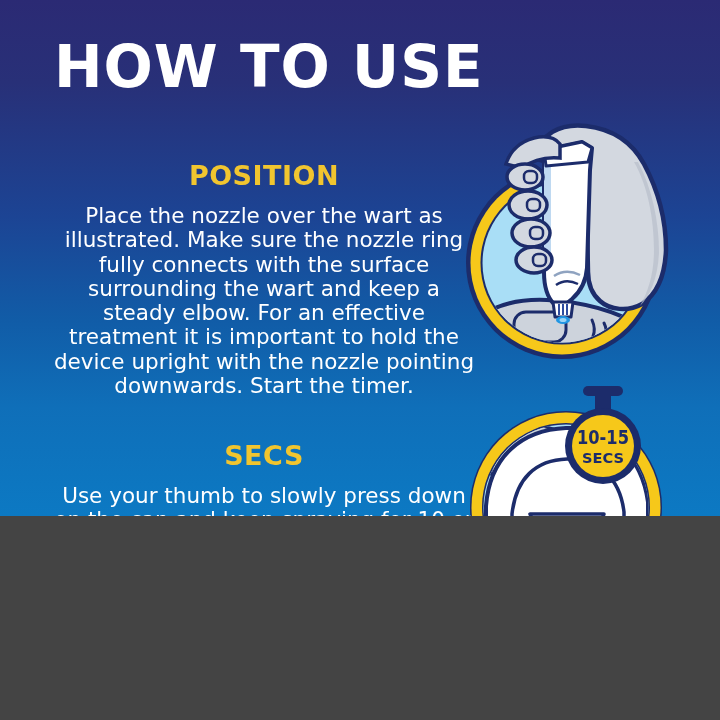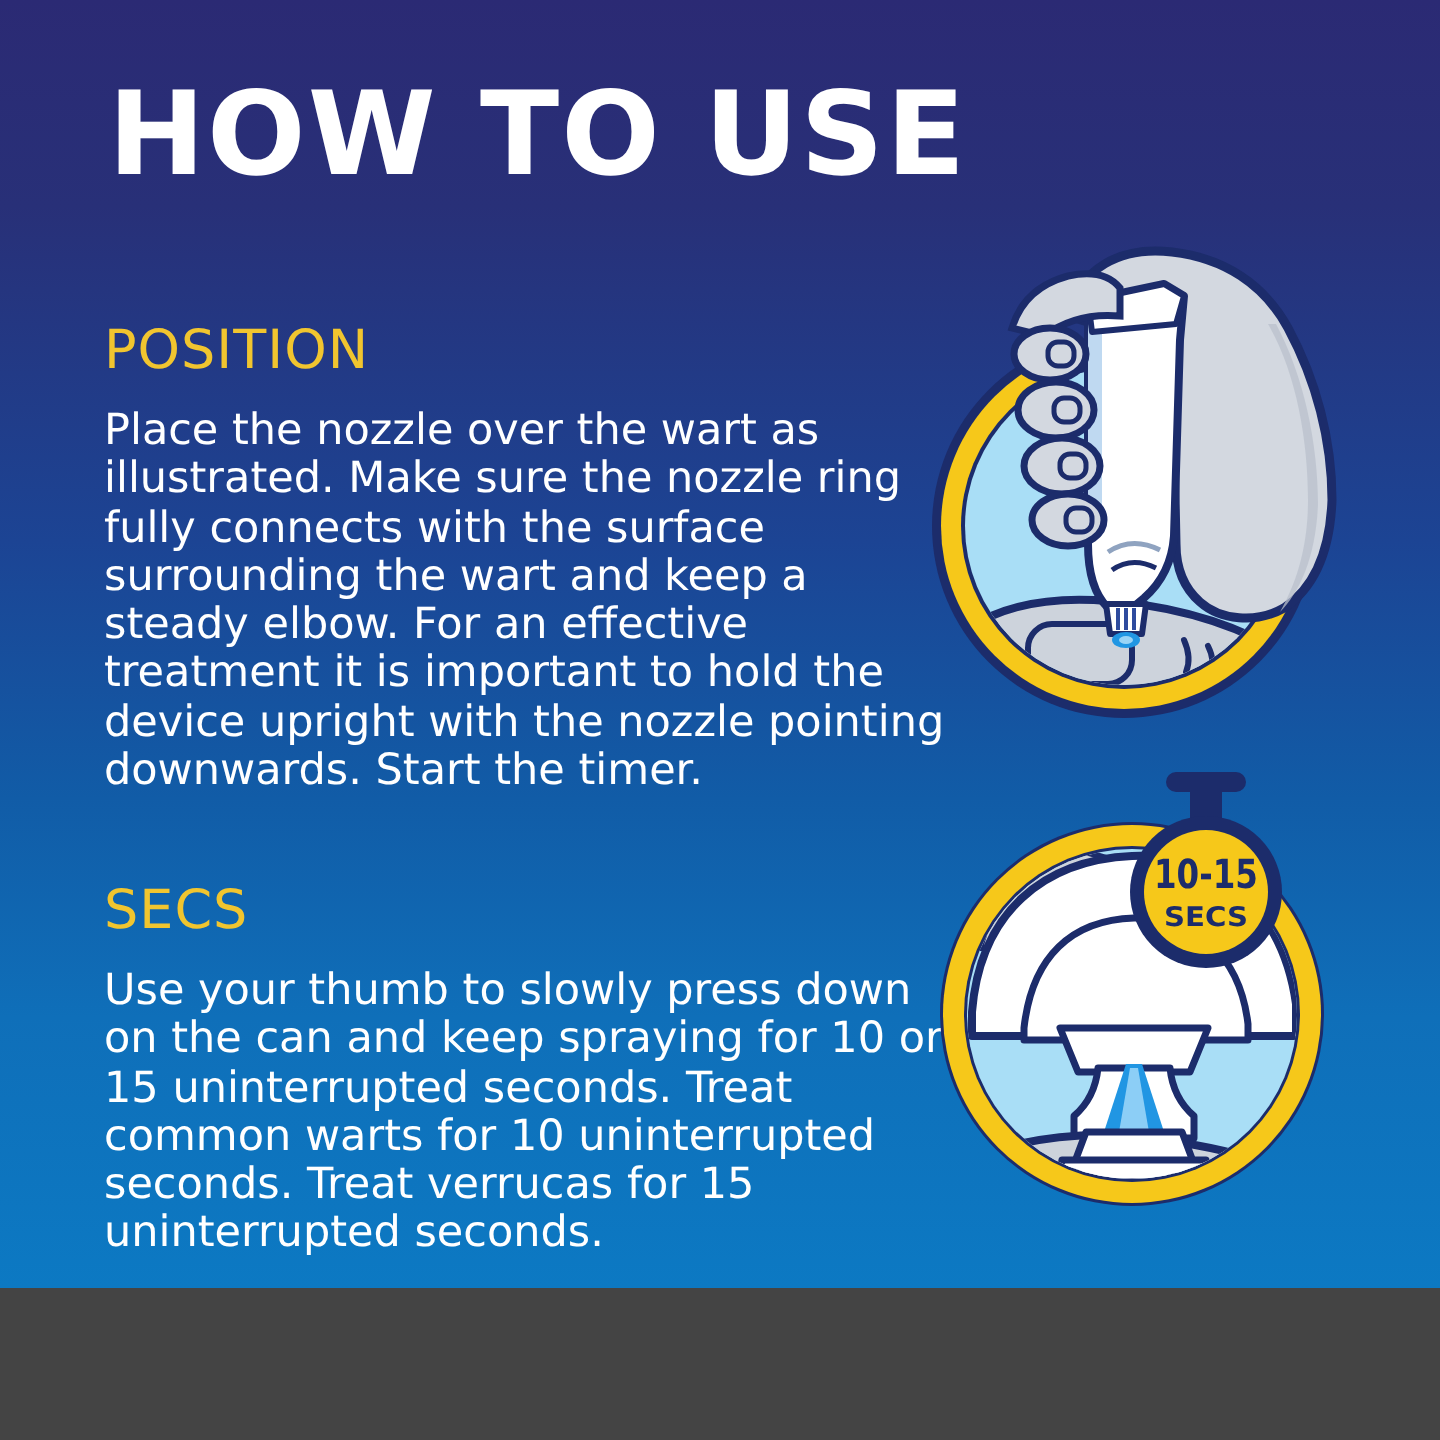--- a/index.html
+++ b/index.html
@@ -10,42 +10,43 @@
     --ring-yellow:#F6C81A;
     --outline-navy:#1C2C6B;
     --interior-light-blue:#A9DEF6;
     --text-white:#FFFFFF;
     --spray-blue:#2196E3;
     --skin-gray:#CDD3DC;
   }
   html,body{margin:0;padding:0;background:#444;}
   .stage{
     position:relative;
-    width:720px;height:644px;
+    width:720px;height:516px;
     overflow:hidden;
     font-family:"DejaVu Sans","Liberation Sans",sans-serif;
     background:linear-gradient(180deg,
       var(--background-top) 0%,
       #283078 16%,
       var(--background-mid) 42%,
       #115CA7 62%,
       #0F6FB9 79%,
       var(--background-bottom) 100%);
+    text-align:center;
   }
   .title{
     position:absolute;left:54px;top:36px;
     font-size:58px;font-weight:700;letter-spacing:1px;
     color:var(--text-white);
     margin:0;line-height:1.1;white-space:nowrap;
   }
   .section{position:absolute;left:52px;width:424px;}
   .section-position{top:160px;}
   .section-spray{top:440px;}
   .section h2{
-    margin:0;font-size:27px;font-weight:400;letter-spacing:.5px;
+    margin:0;font-size:27px;font-weight:700;letter-spacing:.5px;
     color:var(--heading-yellow);line-height:1.15;
   }
   .section p{
     margin:13px 0 0 0;font-size:21.5px;line-height:1.13;
     color:var(--text-white);
   }
   .illus{position:absolute;}
   .illus-1{left:442px;top:118px;width:240px;height:252px;}
   .illus-2{left:440px;top:382px;width:262px;height:242px;}
   svg{display:block;}

